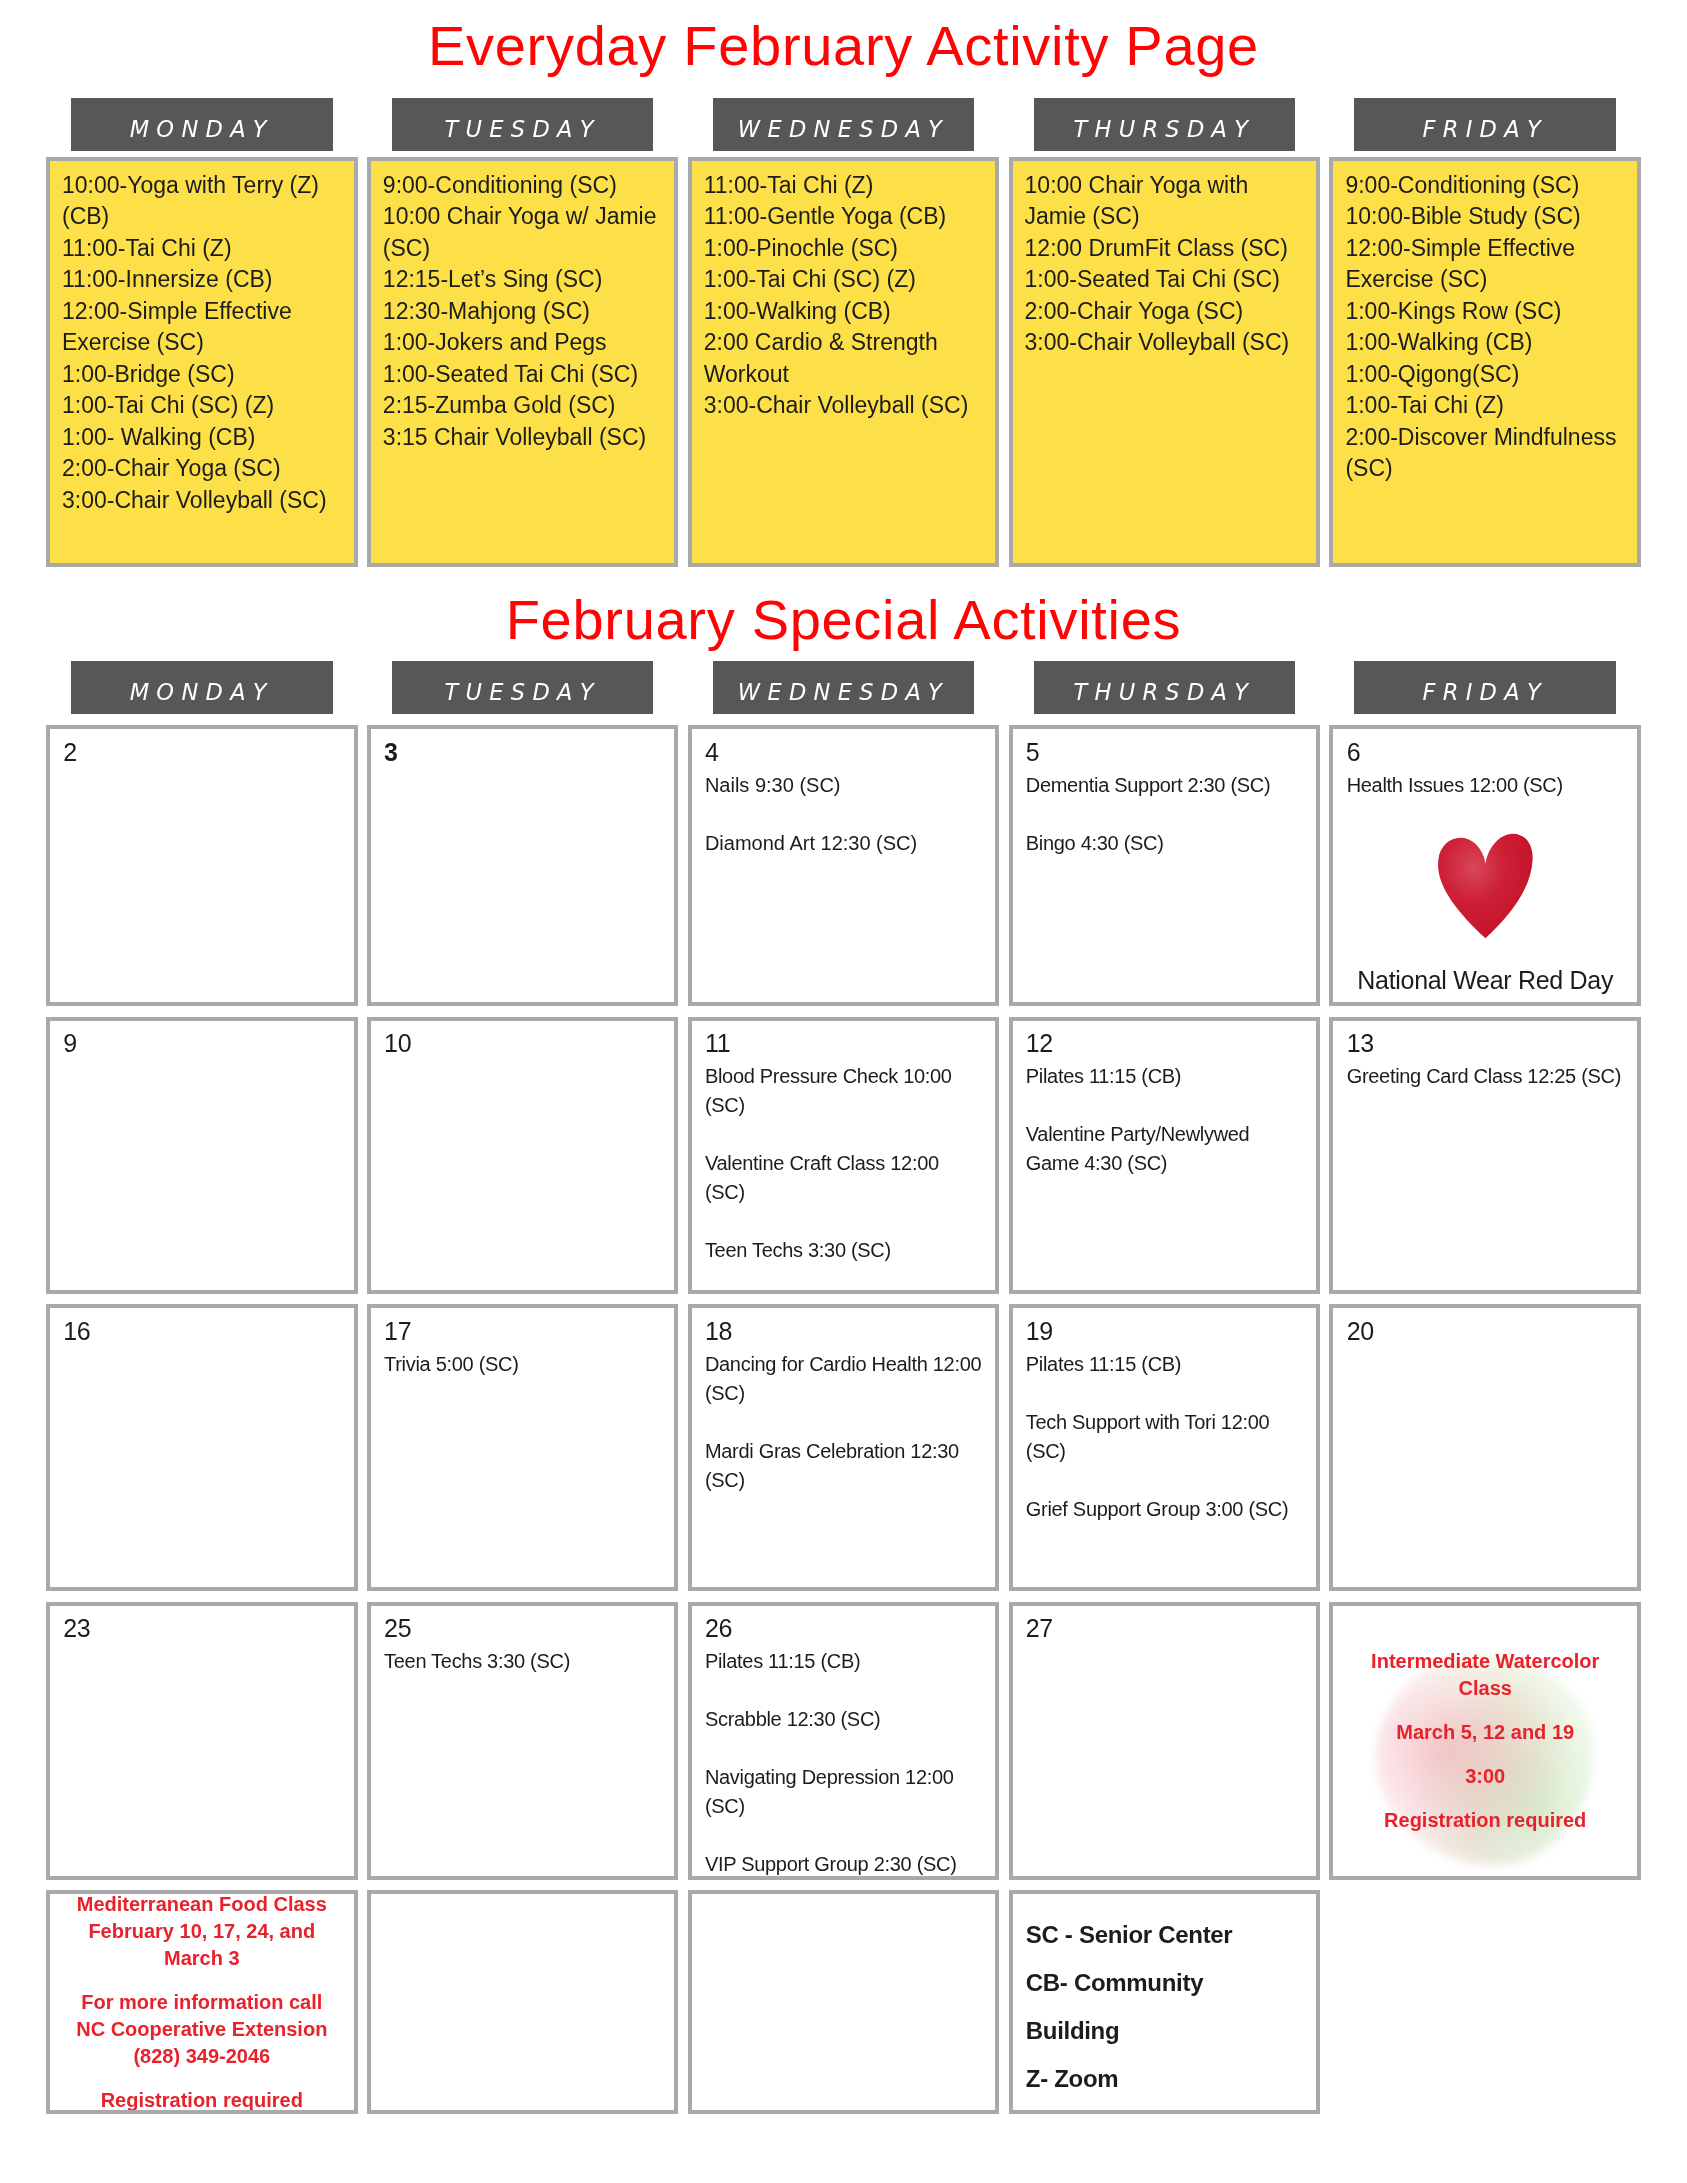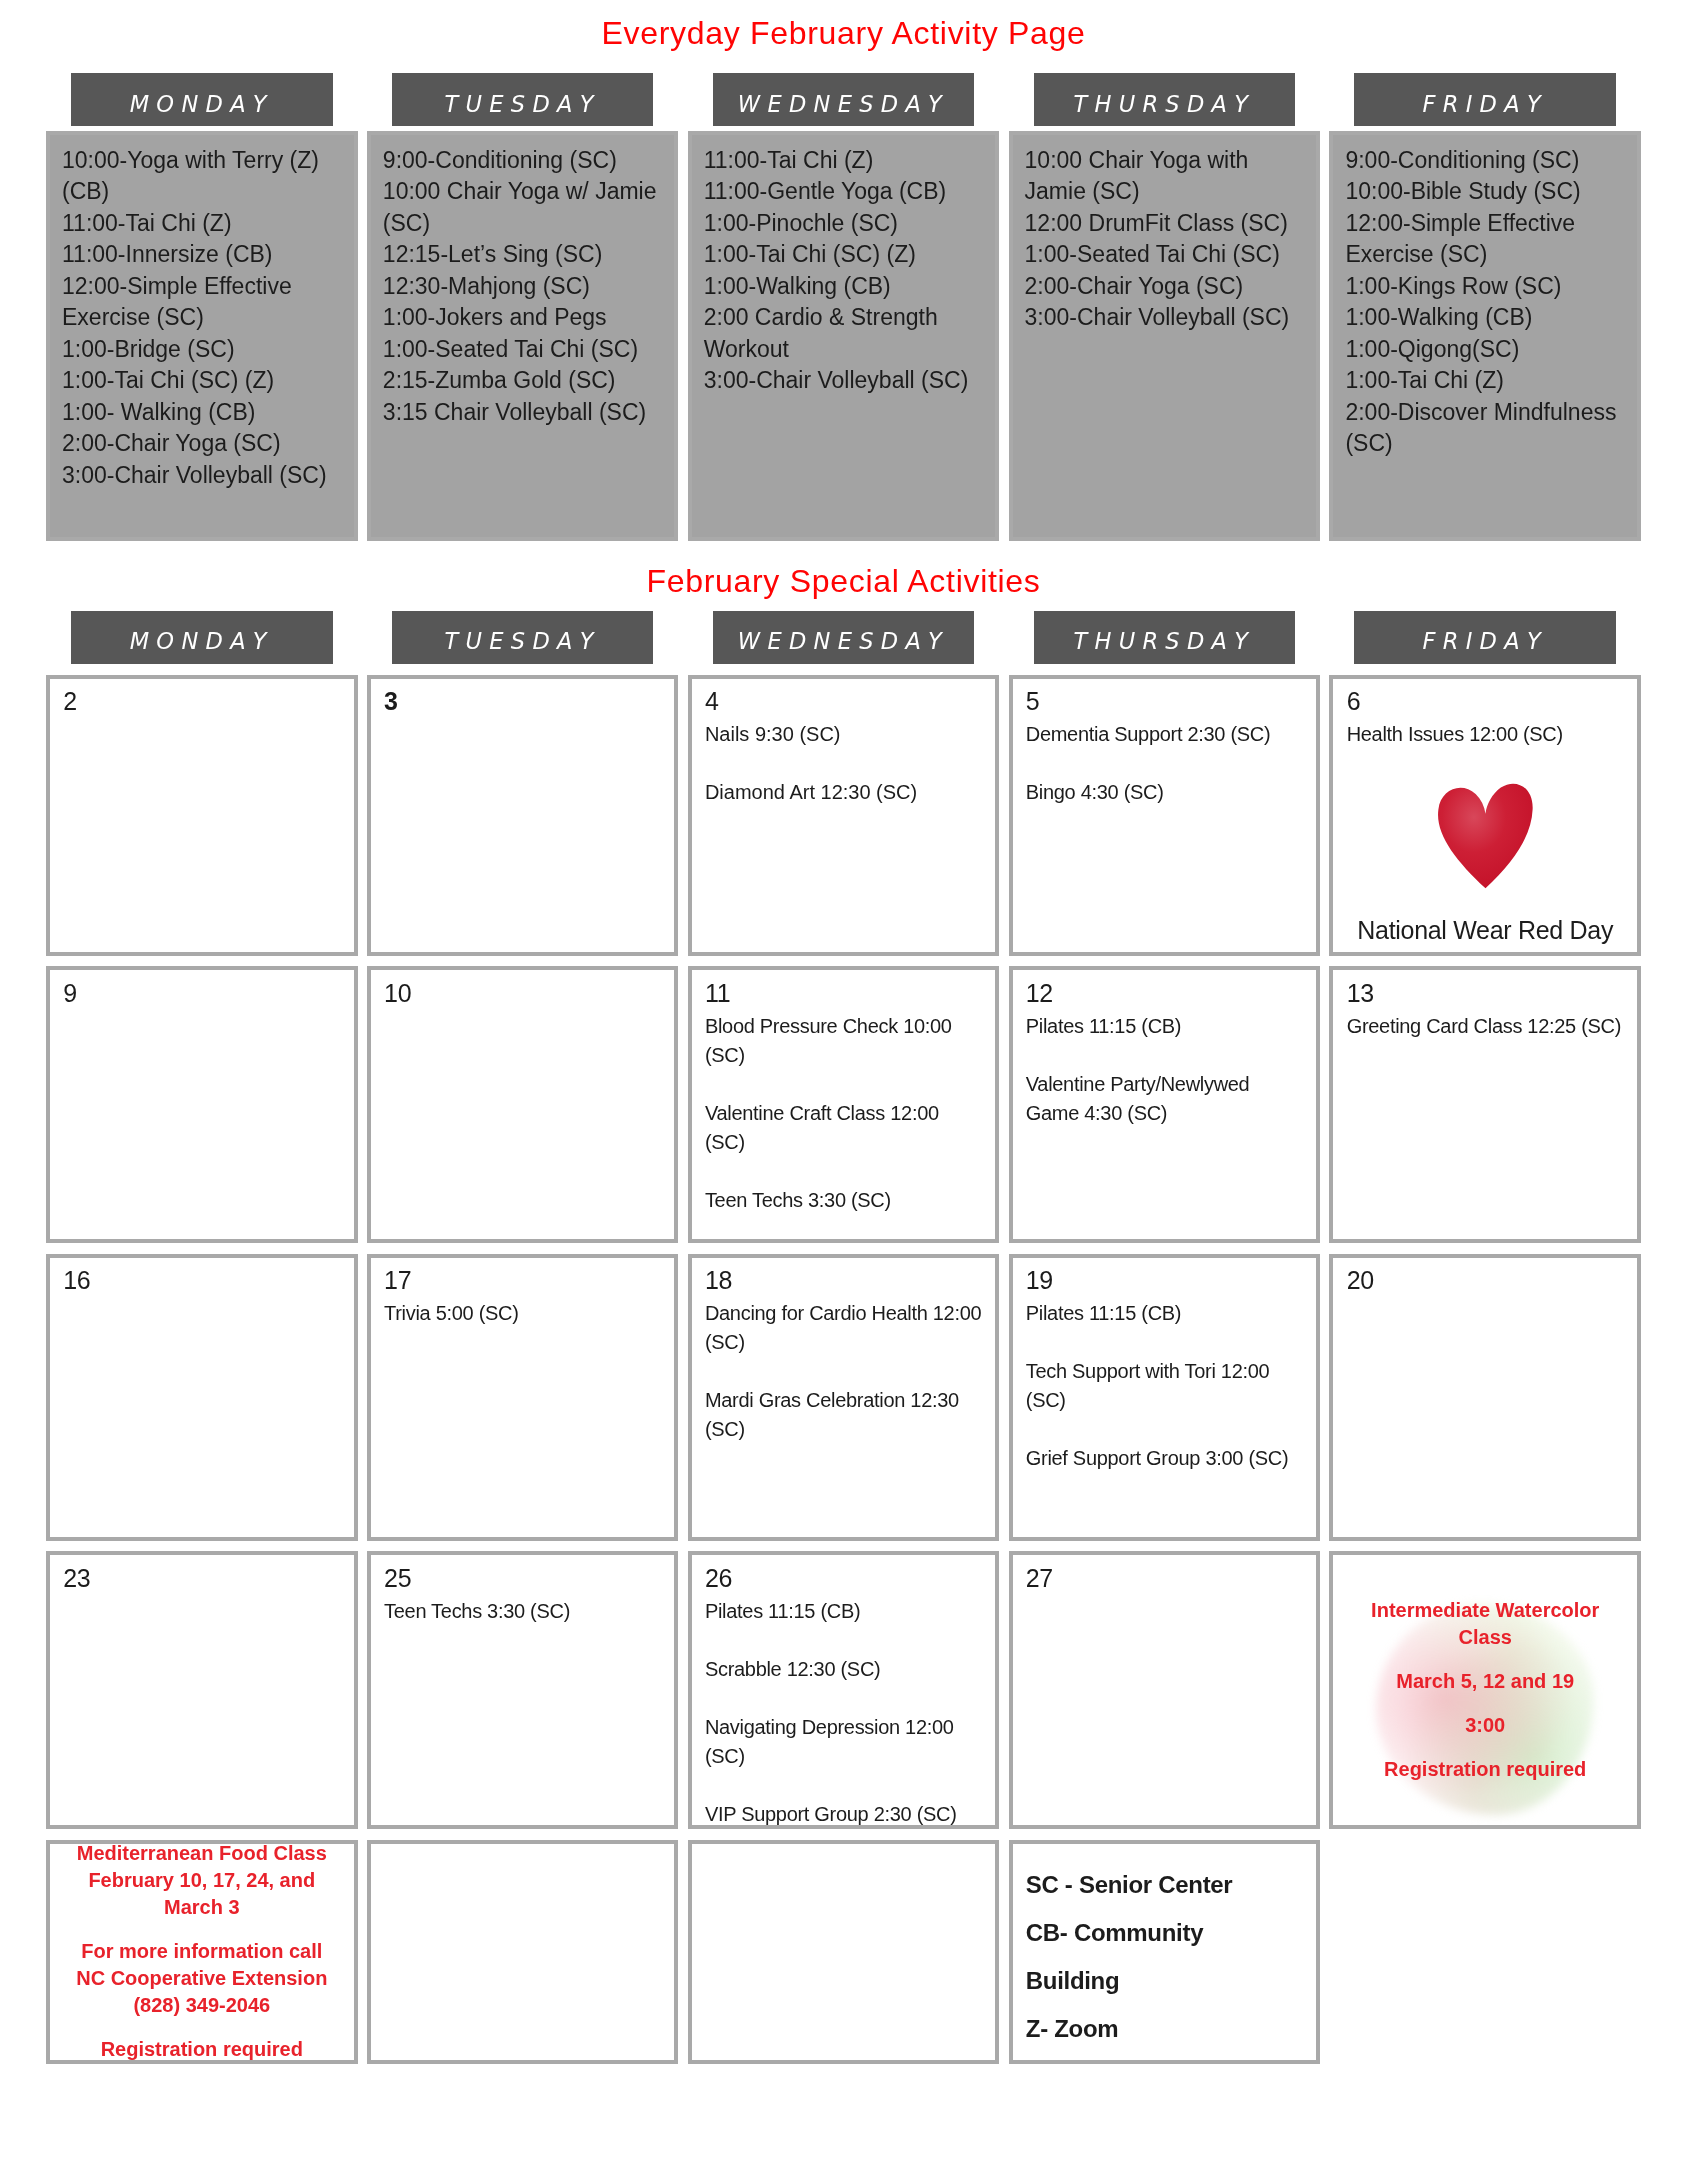--- a/index.html
+++ b/index.html
@@ -11,38 +11,38 @@
   }
   *{box-sizing:border-box;}
   html,body{margin:0;padding:0;background:#ffffff;}
   body{
     width:1687px;height:2183px;overflow:hidden;
     font-family:"Liberation Sans",sans-serif;color:#1c1c1c;
     padding:0 46px;
   }
   .page-title{
     text-align:center;color:var(--title-red);
-    font-size:32px;font-weight:400;line-height:1.05;
+    font-size:56px;font-weight:400;line-height:1.05;
     margin:17px 0 22.5px 0;letter-spacing:0.7px;
   }
   .page-title.second{margin:24px 0 12px 0;}
   
   .wgrid{display:grid;grid-template-columns:repeat(5,1fr);column-gap:9.3px;}
   .day-header{
     background:var(--header-gray);color:#ffffff;
     height:53px;width:84%;margin:0 auto;
     display:flex;align-items:center;justify-content:center;
     font-family:"DejaVu Sans","Liberation Sans",sans-serif;
     font-style:italic;font-size:22.5px;letter-spacing:7.3px;
     padding-top:8px;
   }
   
   .everyday-grid{row-gap:5.3px;grid-template-rows:53px 410px;margin-bottom:0;}
   .sched-box{
-    border:4px solid var(--border-gray);background:#a3a3a3;
+    border:4px solid var(--border-gray);background:#fde047;
     padding:9.3px 12px;overflow:hidden;
     font-size:23px;line-height:1.37;white-space:pre-line;
   }
   
   .special-grid{
     grid-template-rows:53px 281px 277px 287px 278px 224px;
     row-gap:10.6px;
   }
   .cal-cell{
     border:4.6px solid var(--border-gray);background:#fff;

